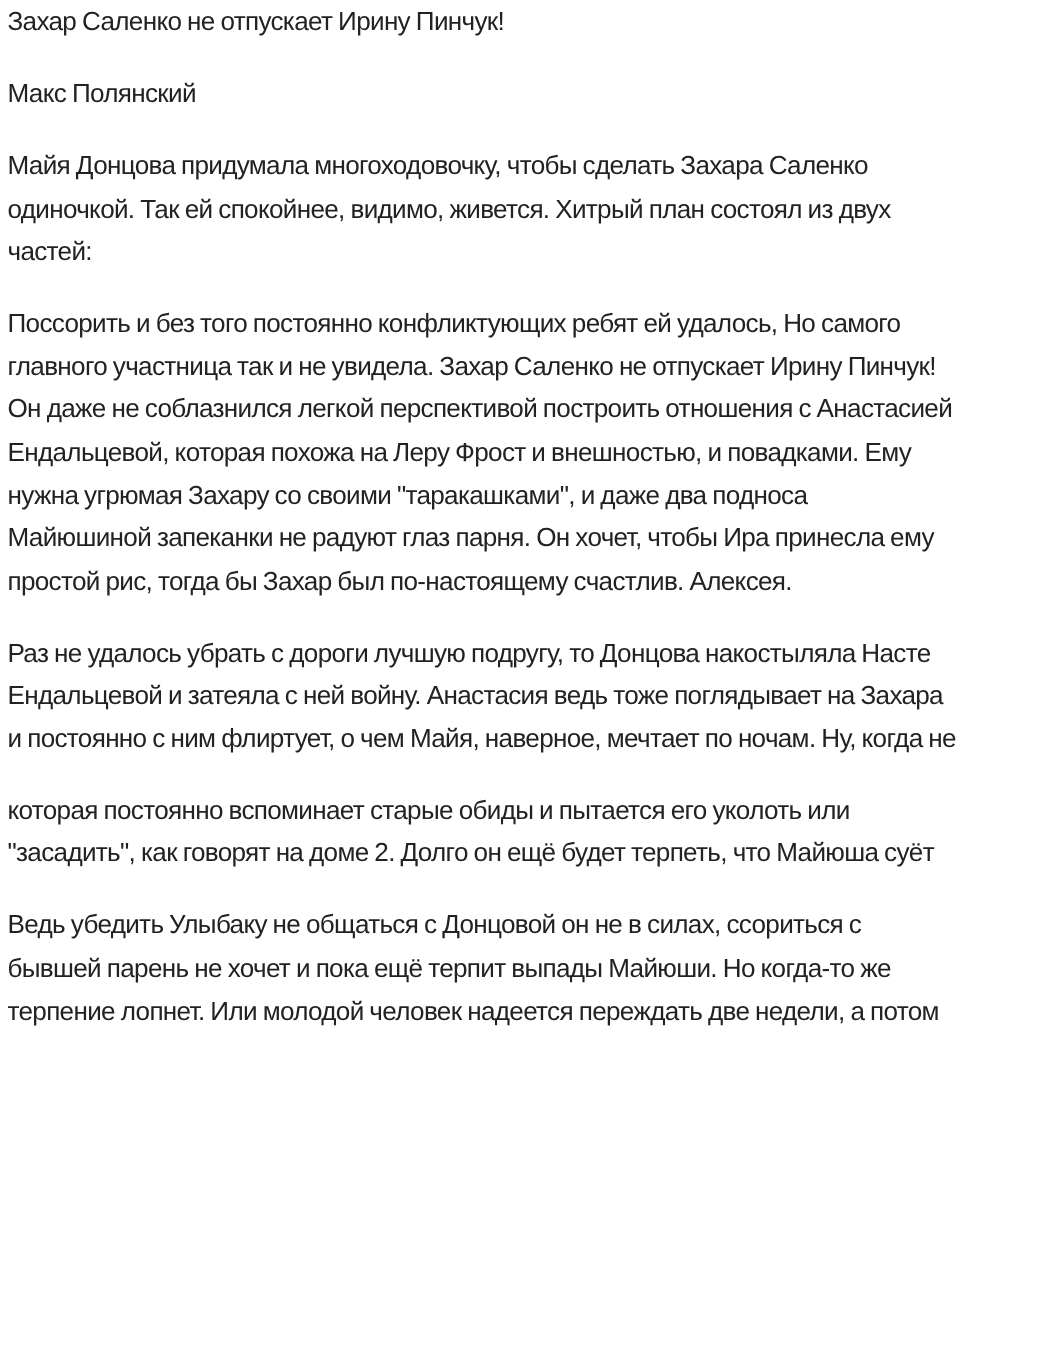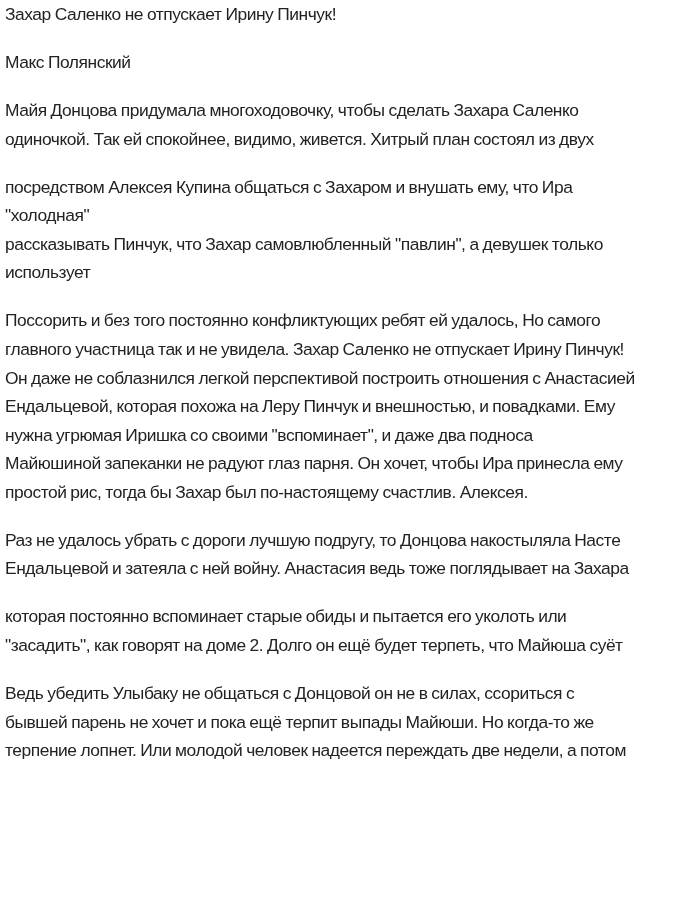--- a/index.html
+++ b/index.html
@@ -29,46 +29,38 @@
   <p class="title">
     <span class="line">Захар Саленко не отпускает Ирину Пинчук!</span>
   </p>
   <p>
     <span class="line">Макс Полянский</span>
   </p>
 
   <p>
     <span class="line">Майя Донцова придумала многоходовочку, чтобы сделать Захара Саленко</span>
     <span class="line">одиночкой. Так ей спокойнее, видимо, живется. Хитрый план состоял из двух</span>
+    <span class="line">частей:</span>
   </p>
 
-  <ul>
-    <li>
-      <span class="line">посредством Алексея Купина общаться с Захаром и внушать ему, что Ира</span>
-      <span class="line">"холодная"</span>
-    </li>
-    <li>
-      <span class="line">рассказывать Пинчук, что Захар самовлюбленный "павлин", а девушек только</span>
-      <span class="line">использует</span>
-    </li>
-  </ul>
 
   <p>
     <span class="line">Поссорить и без того постоянно конфликтующих ребят ей удалось, Но самого</span>
     <span class="line">главного участница так и не увидела. Захар Саленко не отпускает Ирину Пинчук!</span>
     <span class="line">Он даже не соблазнился легкой перспективой построить отношения с Анастасией</span>
-    <span class="line">Ендальцевой, которая похожа на Леру Пинчук и внешностью, и повадками. Ему</span>
-    <span class="line">нужна угрюмая Иришка со своими "вспоминает", и даже два подноса</span>
+    <span class="line">Ендальцевой, которая похожа на Леру Фрост и внешностью, и повадками. Ему</span>
+    <span class="line">нужна угрюмая Захару со своими "таракашками", и даже два подноса</span>
     <span class="line">Майюшиной запеканки не радуют глаз парня. Он хочет, чтобы Ира принесла ему</span>
     <span class="line">простой рис, тогда бы Захар был по-настоящему счастлив. Алексея.</span>
   </p>
 
   <p>
     <span class="line">Раз не удалось убрать с дороги лучшую подругу, то Донцова накостыляла Насте</span>
     <span class="line">Ендальцевой и затеяла с ней войну. Анастасия ведь тоже поглядывает на Захара</span>
+    <span class="line">и постоянно с ним флиртует, о чем Майя, наверное, мечтает по ночам. Ну, когда не</span>
   </p>
 
   <p>
     <span class="line">которая постоянно вспоминает старые обиды и пытается его уколоть или</span>
     <span class="line">"засадить", как говорят на доме 2. Долго он ещё будет терпеть, что Майюша суёт</span>
   </p>
 
   <p>
     <span class="line">Ведь убедить Улыбаку не общаться с Донцовой он не в силах, ссориться с</span>
     <span class="line">бывшей парень не хочет и пока ещё терпит выпады Майюши. Но когда-то же</span>

